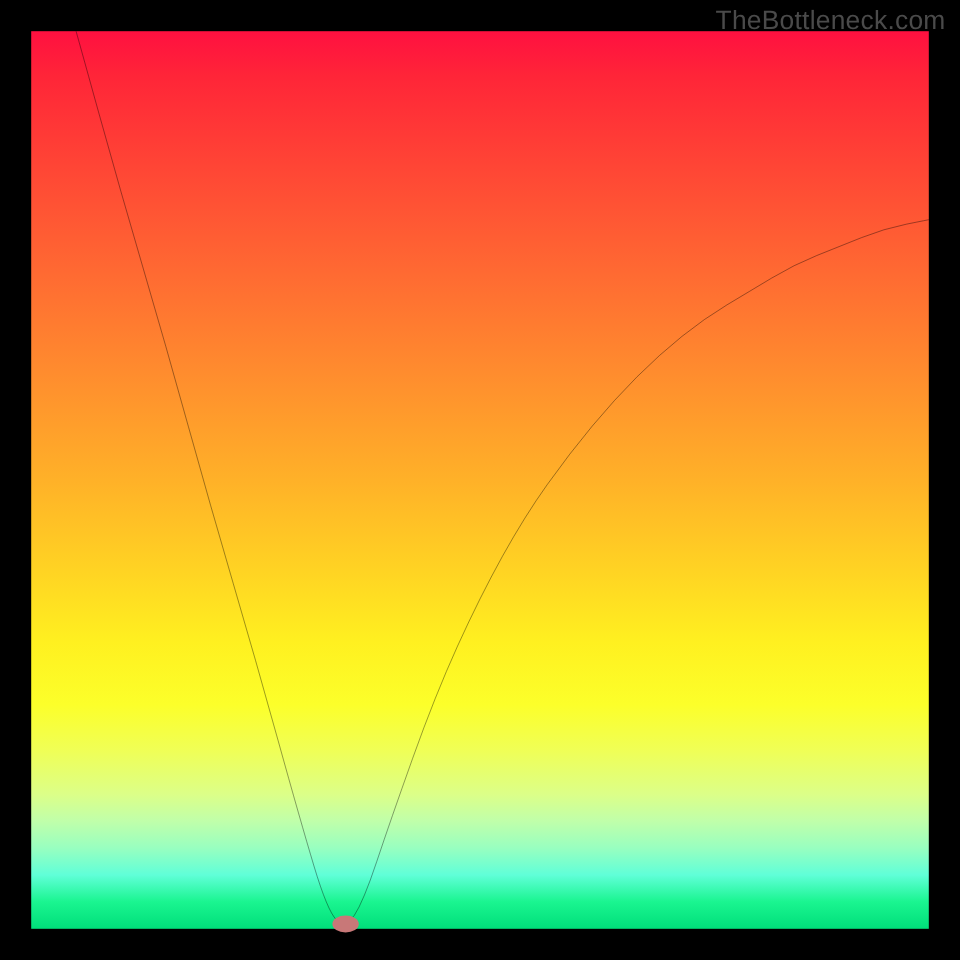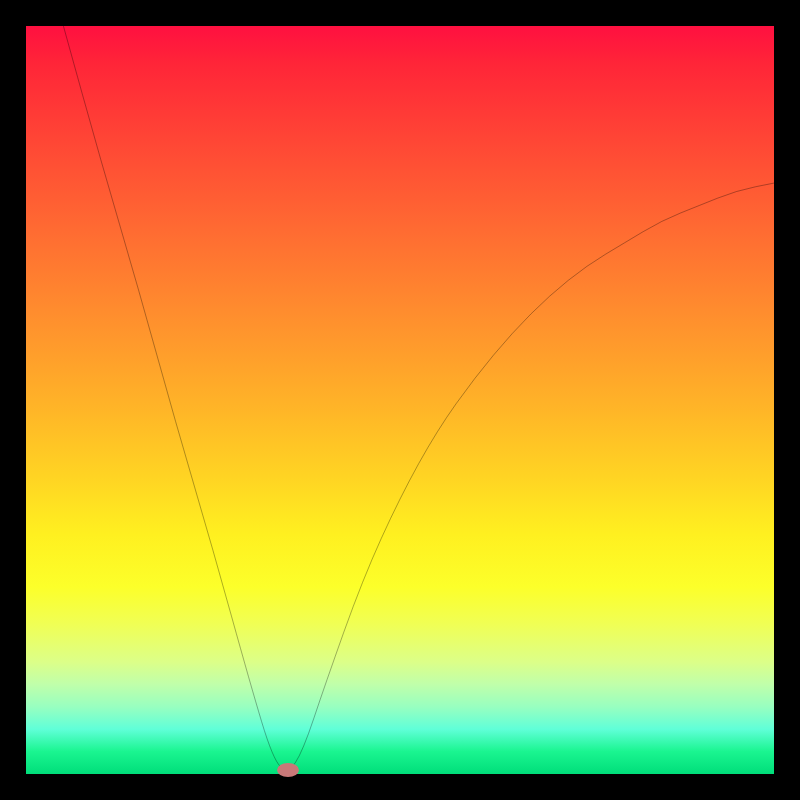--- a/index.html
+++ b/index.html
@@ -61,20 +61,21 @@
     position: absolute;
     inset: 0;
     width: 100%;
     height: 100%;
   }
 </style>
 </head>
 <body>
 
 <div class="outer">
+  <div class="watermark">TheBottleneck.com</div>
   <div class="plot">
     <div class="gradient-bg"></div>
     <svg class="curve" viewBox="0 0 100 100" preserveAspectRatio="none">
       <path id="curve-path" fill="none" stroke="#000" stroke-width="0.32" vector-effect="non-scaling-stroke" stroke-linecap="round" d="M 5.00 0.00 Q 5.00 0.00 7.50 9.00 Q 10.00 18.00 12.50 26.50 Q 15.00 35.00 17.50 44.00 Q 20.00 53.00 22.50 61.50 Q 25.00 70.00 27.50 79.00 Q 30.00 88.00 31.50 93.00 Q 33.00 98.00 34.00 99.00 Q 35.00 100.00 36.00 98.50 Q 37.00 97.00 38.50 92.50 Q 40.00 88.00 42.50 81.00 Q 45.00 74.00 47.50 68.50 Q 50.00 63.00 52.50 58.50 Q 55.00 54.00 57.50 50.50 Q 60.00 47.00 62.50 44.00 Q 65.00 41.00 67.50 38.50 Q 70.00 36.00 72.50 34.00 Q 75.00 32.00 77.50 30.50 Q 80.00 29.00 82.50 27.50 Q 85.00 26.00 87.50 25.00 Q 90.00 24.00 92.50 23.00 Q 95.00 22.00 97.50 21.50 T 100.00 21.00"></path>
     </svg>
     <div class="marker" id="min-marker" style="left: 35%; top: 99.5%;"></div>
   </div>
 </div>
 
 </body></html>

